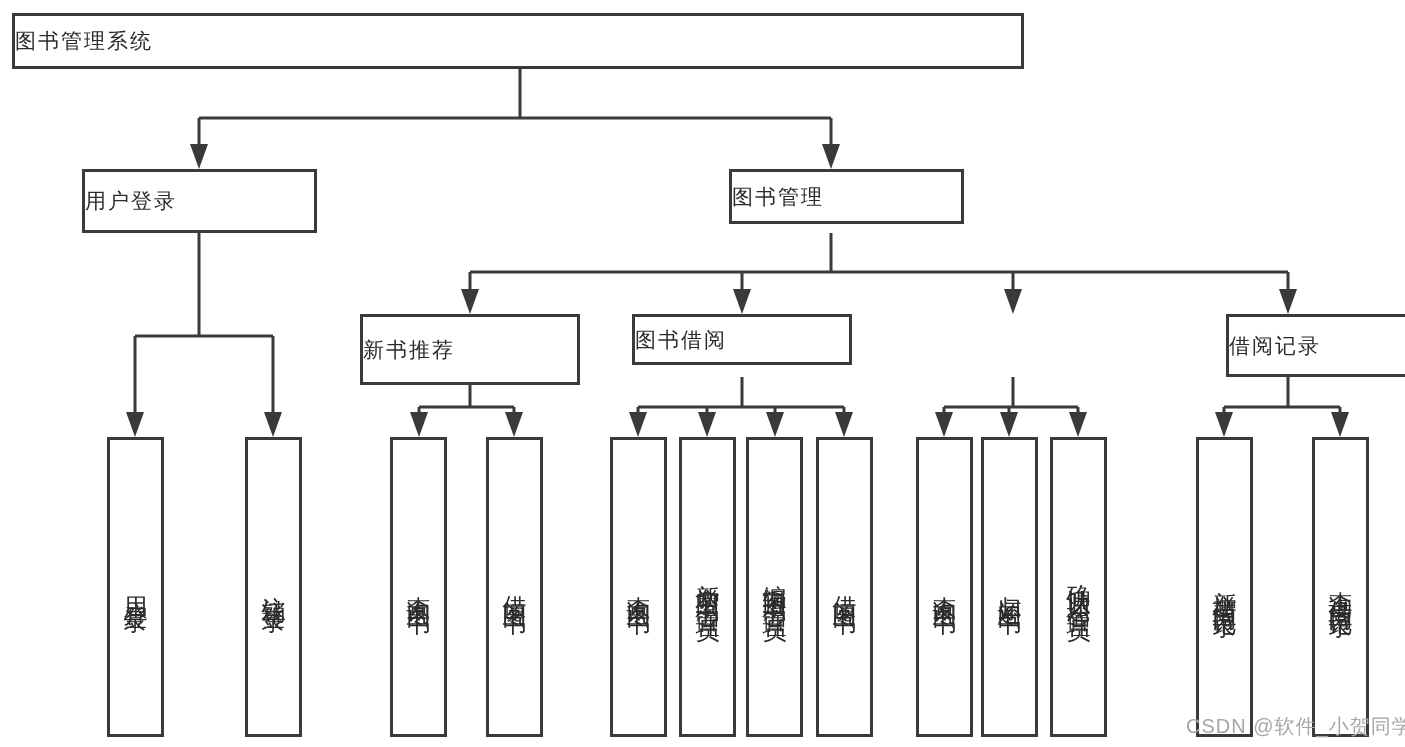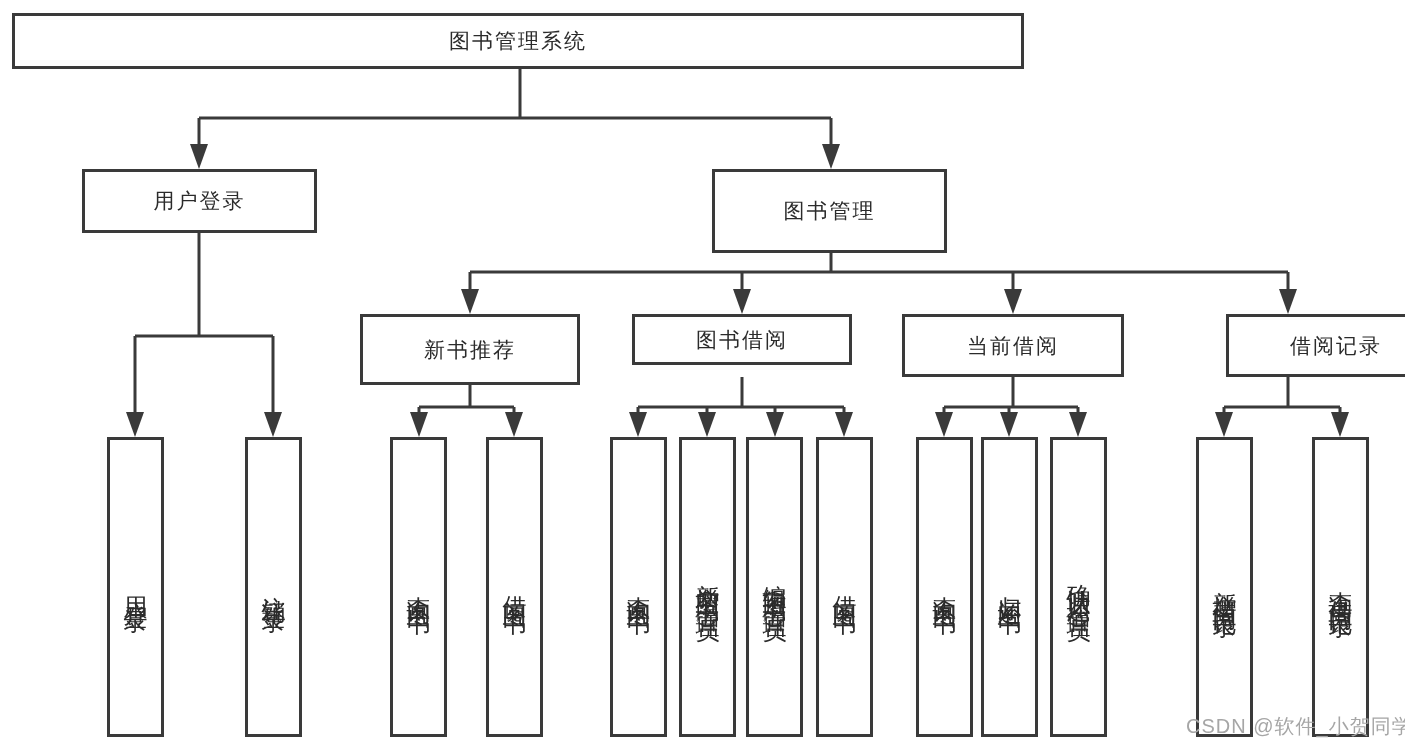--- a/index.html
+++ b/index.html
@@ -15,21 +15,20 @@
     position: absolute;
     left: 0; top: 0;
   }
   .hbox {
     position: absolute;
     box-sizing: border-box;
     border: 3px solid #3a3a3a;
     background: #ffffff;
     display: flex;
     align-items: center;
-    justify-content: center;
     font-size: 21px;
     letter-spacing: 2px;
     color: #2b2b2b;
   }
   .vbox {
     position: absolute;
     box-sizing: border-box;
     border: 3px solid #3a3a3a;
     background: #ffffff;
     top: 437px;
@@ -102,32 +101,29 @@
     </g>
   </svg>
 
   <div class="hbox" style="left:12px; top:13px; width:1012px; height:56px;">
     <span>图书管理系统</span>
   </div>
 
   <div class="hbox" style="left:82px; top:169px; width:235px; height:64px;">
     <span>用户登录</span>
   </div>
-  <div class="hbox" style="left:712px; top:169px; width:235px; height:84px;">
+  <div class="hbox" style="left:729px; top:169px; width:235px; height:55px;">
     <span>图书管理</span>
   </div>
 
   <div class="hbox" style="left:360px; top:314px; width:220px; height:71px;">
     <span>新书推荐</span>
   </div>
   <div class="hbox" style="left:632px; top:314px; width:220px; height:51px;">
     <span>图书借阅</span>
-  </div>
-  <div class="hbox" style="left:902px; top:314px; width:222px; height:63px;">
-    <span>当前借阅</span>
   </div>
   <div class="hbox" style="left:1178px; top:314px; width:220px; height:63px;margin-left:48px;">
     <span>借阅记录</span>
   </div>
 
   <div class="vbox" style="left:107px;">
     <span class="vtext">用户登录</span>
   </div>
   <div class="vbox" style="left:245px;">
     <span class="vtext">注销登录</span>

